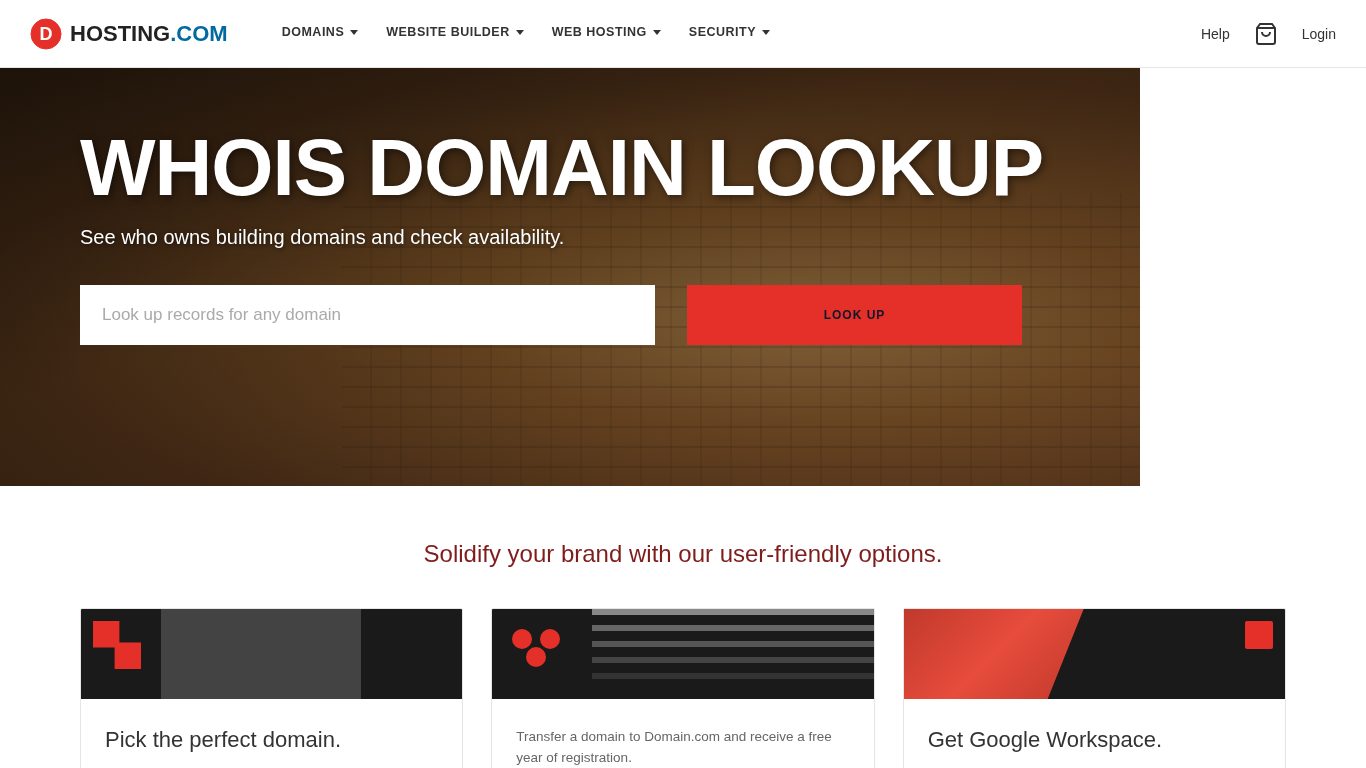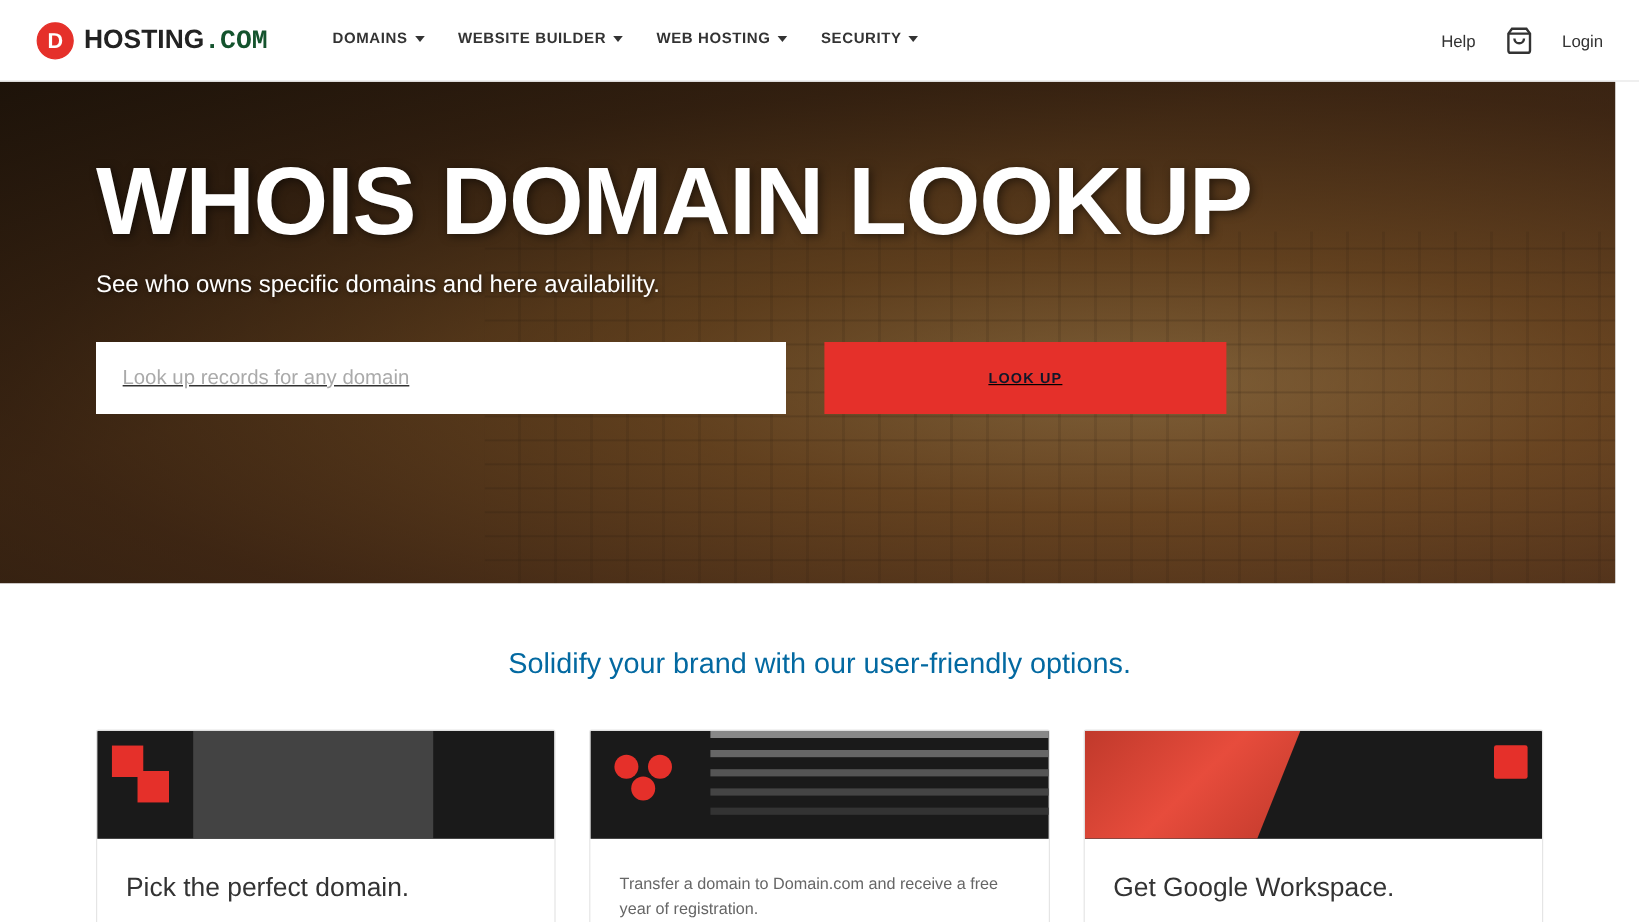--- a/index.html
+++ b/index.html
@@ -83,21 +83,21 @@
     .login-btn {
       font-size: 14px;
       color: #333;
       cursor: pointer;
       font-weight: 400;
     }
 
     
     .hero {
       position: relative;
-      width: 1346px;
+      width: 1140px;
       height: 418px;
       overflow: hidden;
       background: #3a2a1e;
     }
     .hero-bg {
       position: absolute;
       top: 0; left: 0; width: 100%; height: 100%;
       background: linear-gradient(
         to bottom right,
         rgba(30,20,10,0.85) 0%,
@@ -150,21 +150,20 @@
       color: #fff;
       font-weight: 400;
       margin-bottom: 36px;
       text-shadow: 1px 1px 4px rgba(0,0,0,0.6);
     }
     .search-row {
       display: flex;
       align-items: center;
       gap: 0;
       width: 1100px;
-      text-decoration: underline;
     }
     .search-input {
       flex: 0 0 575px;
       height: 60px;
       border: none;
       outline: none;
       font-size: 17px;
       padding: 0 22px;
       color: #555;
       background: #fff;
@@ -185,21 +184,21 @@
     }
 
     
     .tagline-section {
       text-align: center;
       padding: 54px 0 40px 0;
       background: #fff;
     }
     .tagline-text {
       font-size: 24px;
-      color: #0369a1;
+      color: #7f1d1d;
       font-weight: 400;
     }
 
     
     .cards-section {
       display: flex;
       justify-content: center;
       gap: 28px;
       padding: 0 80px 60px 80px;
       background: #fff;
@@ -299,21 +298,21 @@
 <body>
 
 <header>
   <a class="logo-area" href="#">
 
     <svg class="logo-icon" viewBox="0 0 32 32" xmlns="http://www.w3.org/2000/svg">
       <circle cx="16" cy="16" r="15" fill="#e5302a" stroke="#e5302a" stroke-width="1"></circle>
       <text x="16" y="22" text-anchor="middle" fill="white" font-size="18" font-weight="900" font-family="Arial">D</text>
     </svg>
     <span class="logo-text">
-      <span>HOSTING</span><span class="com" style="color:#14532d;font-family:Liberation Mono, monospace;">.COM</span>
+      <span>HOSTING</span><span class="com" style="color:#0369a1;">.COM</span>
     </span>
   </a>
 
   <nav>
     <div class="nav-item">
       <span>DOMAINS</span>
       <span class="chevron-down"></span>
     </div>
     <div class="nav-item">
       <span>WEBSITE BUILDER</span>
@@ -338,21 +337,21 @@
     </svg>
     <span class="login-btn">Login</span>
   </div>
 </header>
 
 <section class="hero">
   <div class="hero-keyboard"></div>
   <div class="hero-bg"></div>
   <div class="hero-content">
     <h1 class="hero-title">WHOIS DOMAIN LOOKUP</h1>
-    <p class="hero-subtitle">See who owns specific domains and here availability.</p>
+    <p class="hero-subtitle">See who owns building domains and check availability.</p>
     <div class="search-row">
       <input class="search-input" type="text" placeholder="Look up records for any domain" style="">
       <button class="lookup-btn">LOOK UP</button>
     </div>
   </div>
 </section>
 
 <section class="tagline-section">
   <p class="tagline-text">Solidify your brand with our user-friendly options.</p>
 </section>

